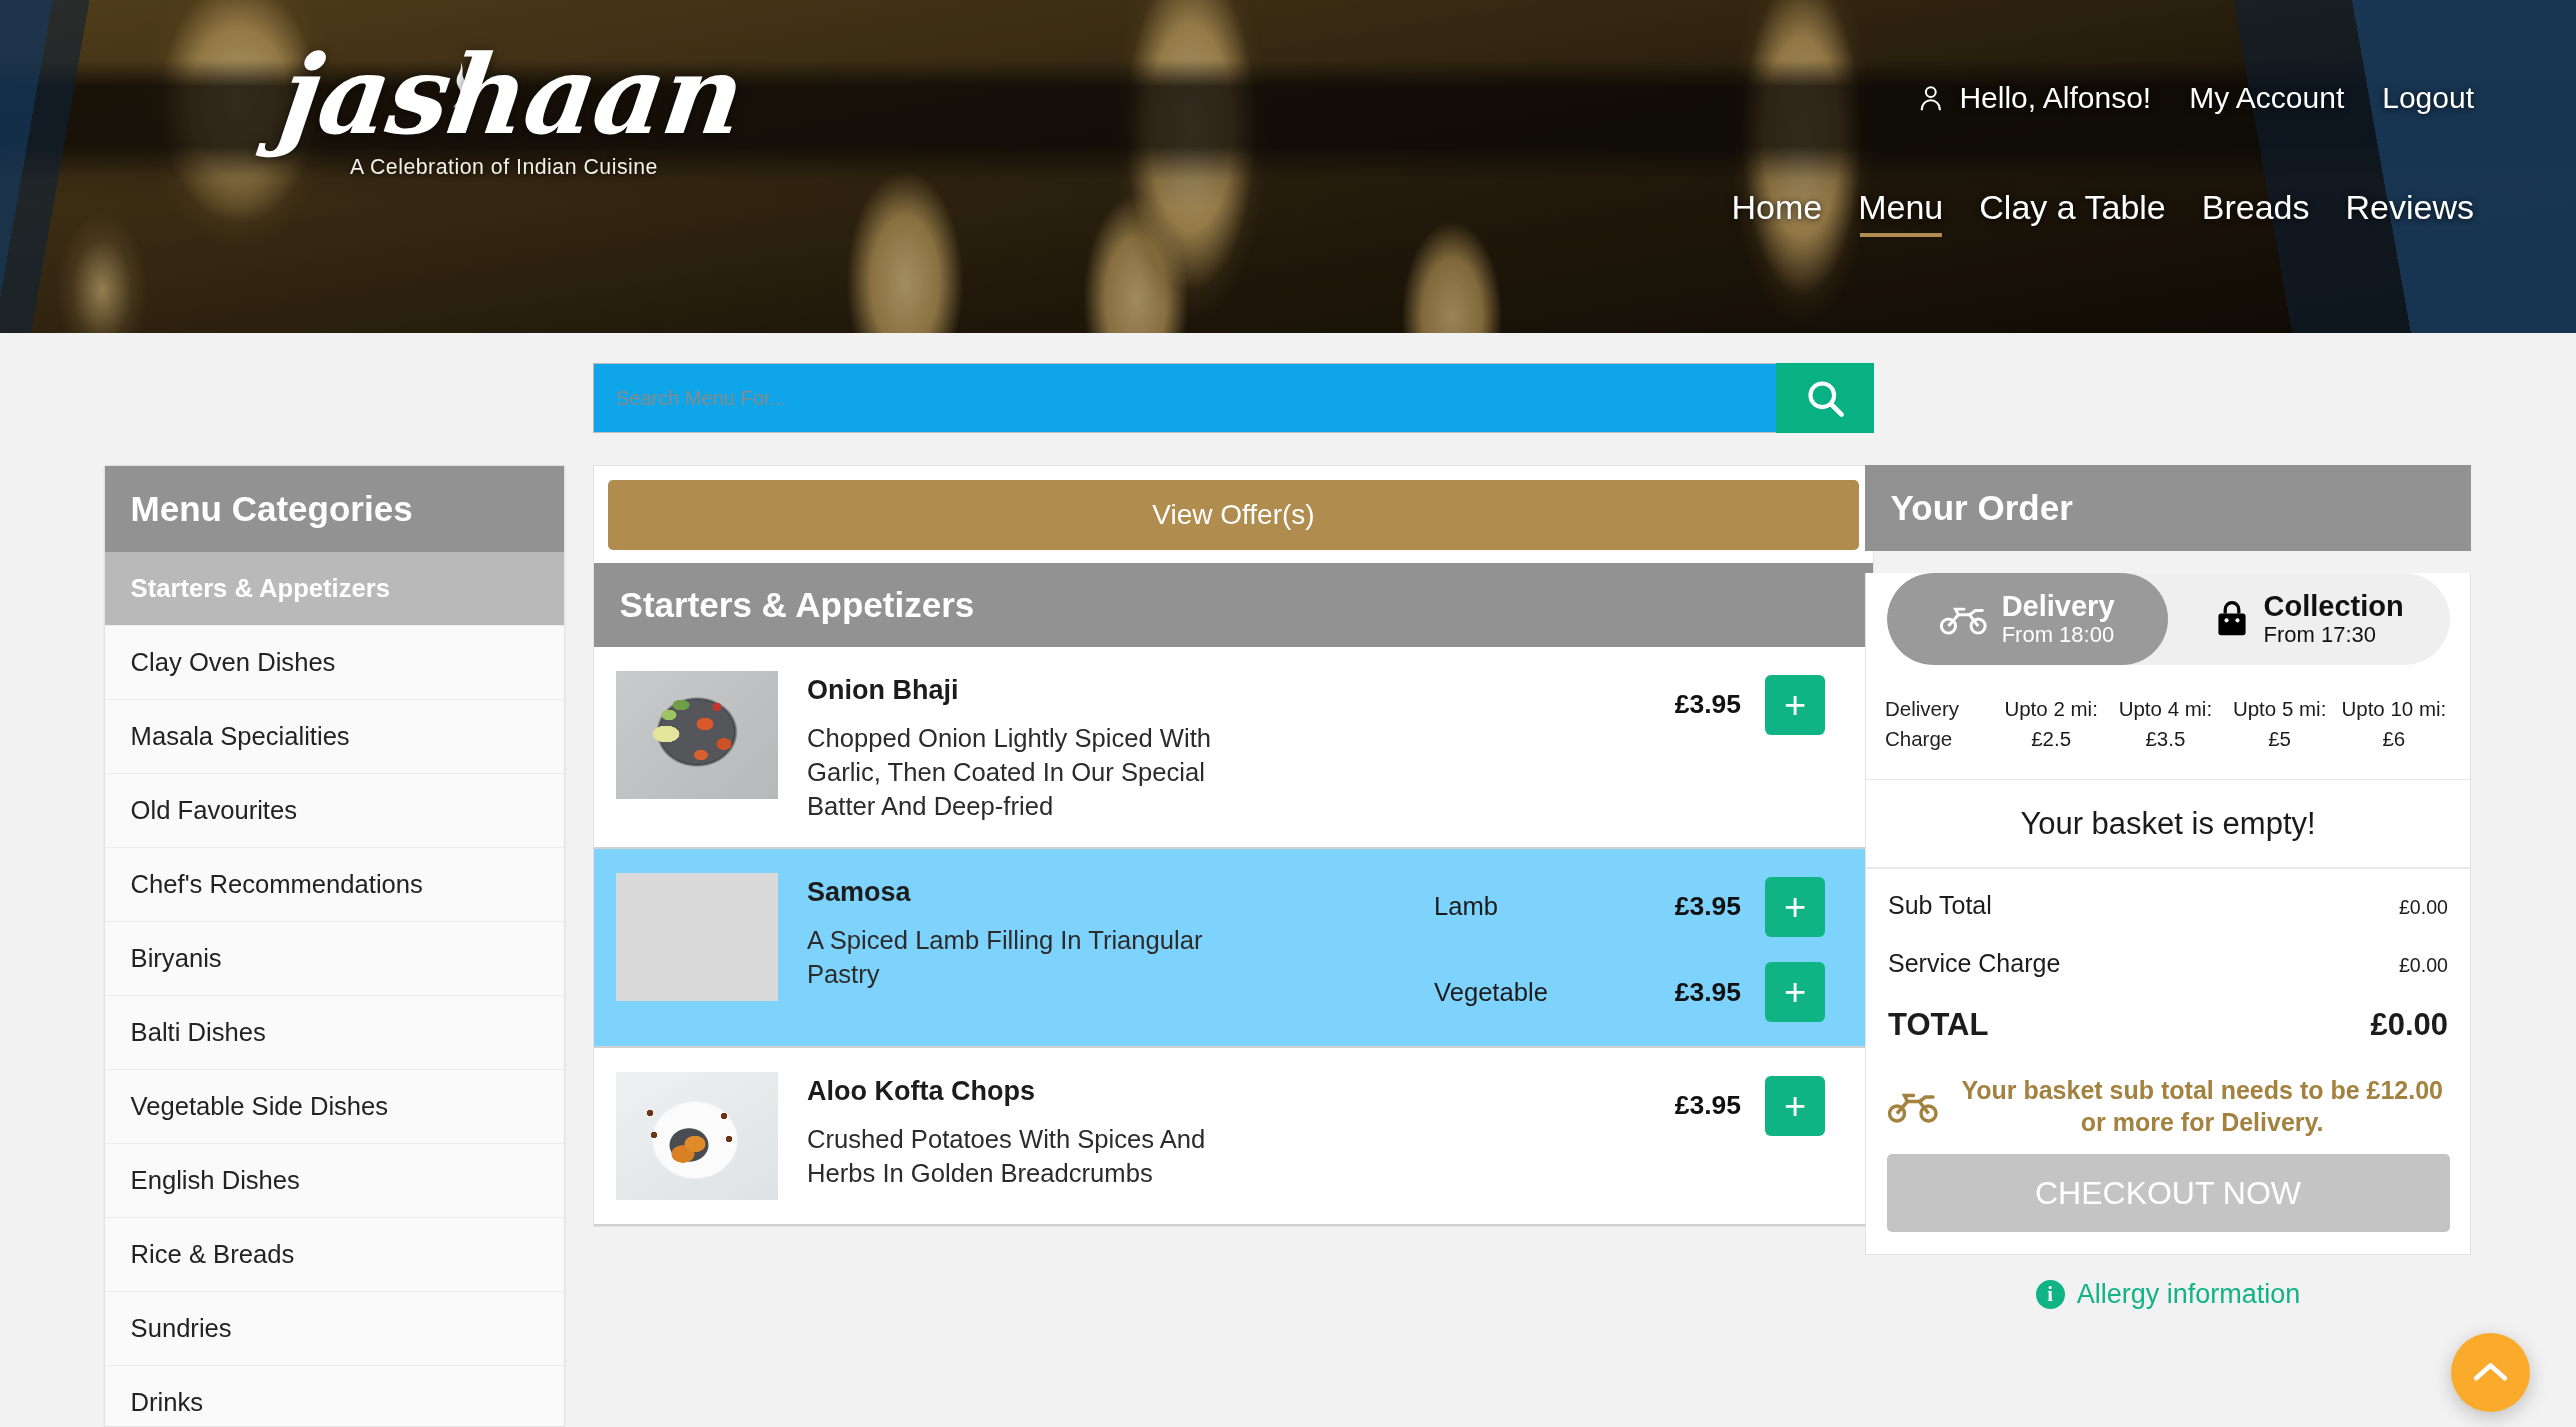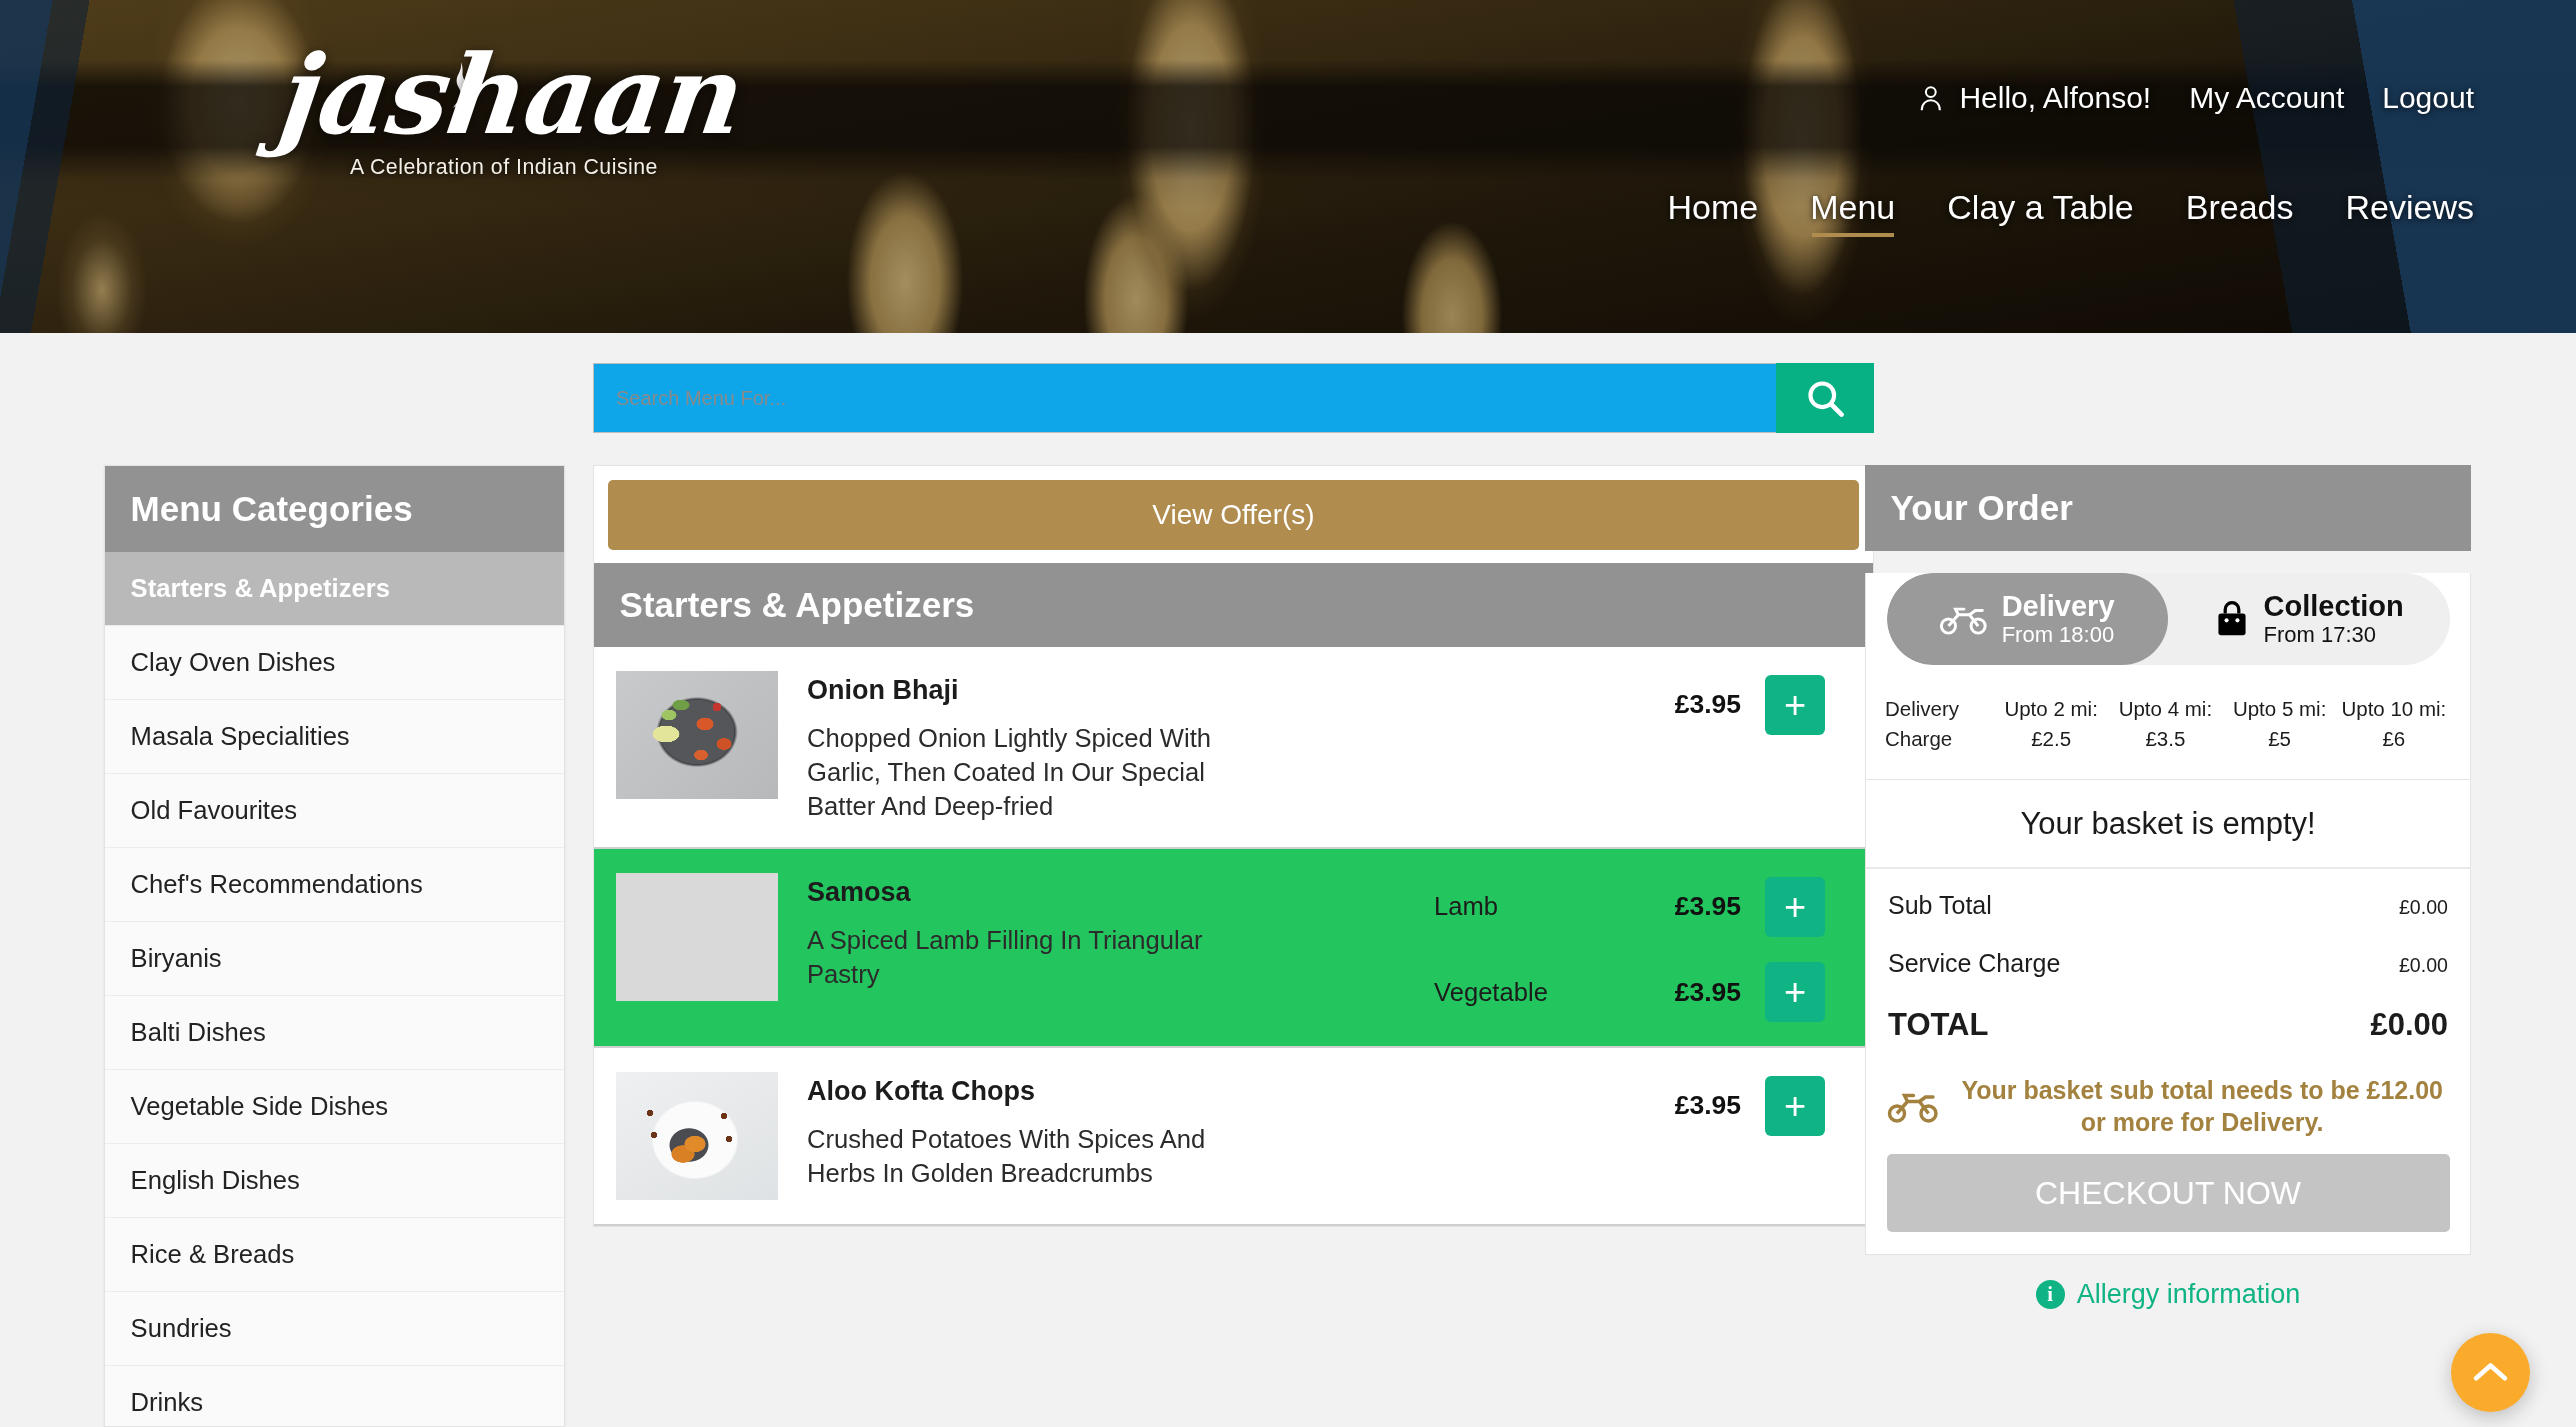--- a/index.html
+++ b/index.html
@@ -80,21 +80,21 @@
     color: #fff;
     font-size: 30px;
     text-shadow: 0 0.9px 6px rgba(0,0,0,.75);
   }
   .user-greet { display: flex; align-items: center; gap: 15.4px; }
   .user-bar a, .user-bar span { color: #fff; text-decoration: none; cursor: pointer; white-space: nowrap; }
 
   .main-nav {
     position: absolute;
     right: 102px; top: 188px;
-    display: flex; align-items: flex-end; gap: 52px;
+    display: flex; align-items: flex-end; gap: 36px;
     font-size: 34px;
     color: #fff;
     text-shadow: 0 0.9px 6.8px rgba(0,0,0,.8);
   }
   .nav-item { position: relative; padding-bottom: 13.7px; cursor: pointer; white-space: nowrap; }
   .nav-item.active::after {
     content: "";
     position: absolute;
     left: 1.7px; right: 1.7px; bottom: 3.4px;
     height: 4.3px;
@@ -199,21 +199,21 @@
     border: 0.9px solid #e3e3e3;
     border-top: none;
   }
   .menu-item {
     display: flex;
     align-items: flex-start;
     gap: 29px;
     padding: 24px 29px 24px 22px;
     border-bottom: 2.6px solid #cfcfcf;
   }
-  .menu-item.alt { background: #22c55e; }
+  .menu-item.alt { background: #7dd3fc; }
   .thumb {
     width: 162px; height: 128px;
     flex: 0 0 162px;
     background: #d9d9d9;
     overflow: hidden;
     position: relative;
   }
   .thumb.bhaji {
     background:
       radial-gradient(ellipse 22px 13.7px at 50px 63px, #e3e59a 0 60%, rgba(0,0,0,0) 62%),

